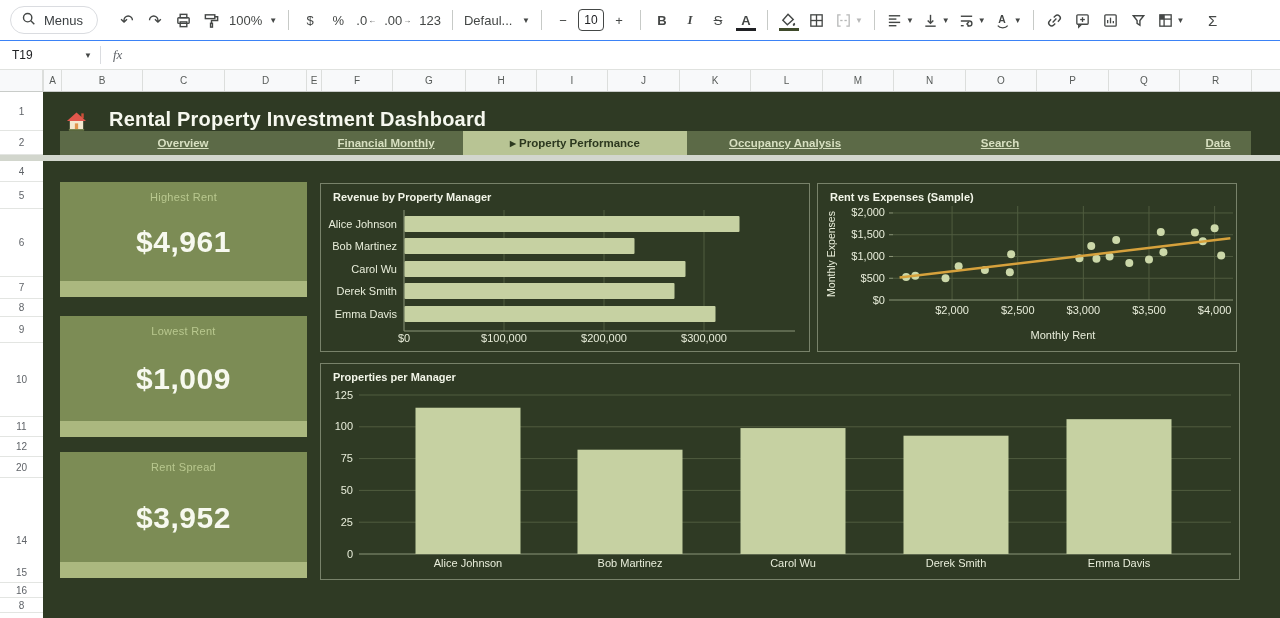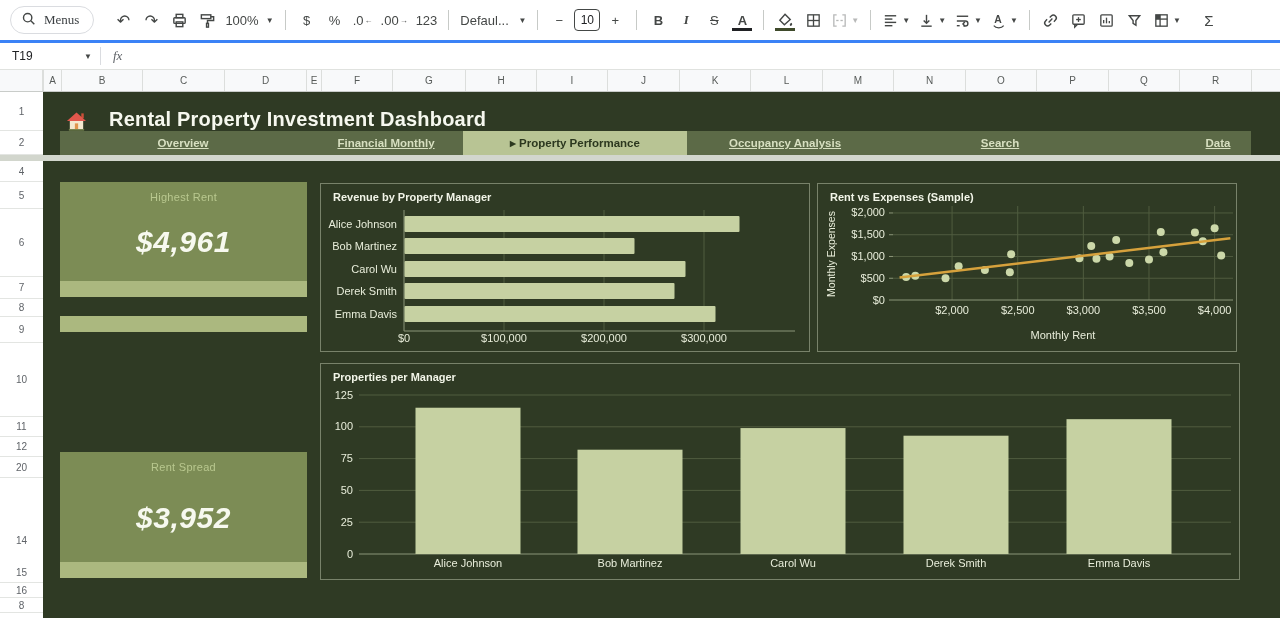--- a/index.html
+++ b/index.html
@@ -7,38 +7,38 @@
   body { font-family:"Liberation Sans", sans-serif; background:#fff; position:relative; }
 
   
   .toolbar { height:40px; background:#fff; display:flex; align-items:center; padding:0 10px; gap:2px; }
   .tb-btn { display:flex; align-items:center; justify-content:center; min-width:26px; height:26px;
             border:none; background:transparent; border-radius:4px; color:#444746; font-size:13px;
             font-family:"Liberation Sans",sans-serif; cursor:pointer; padding:0 3px; }
   .tb-btn svg { display:block; }
   .tb-div { width:1px; height:20px; background:#c7cac7; margin:0 6px; flex:0 0 auto; }
   .search-pill { display:flex; align-items:center; gap:8px; border:1px solid #dadce0; border-radius:14px;
-                 height:28px; padding:0 14px 0 10px; margin-right:14px; color:#3c4043; font-size:13px; background:#fff;font-family:Liberation Serif, serif; }
+                 height:28px; padding:0 14px 0 10px; margin-right:14px; color:#3c4043; font-size:13px; background:#fff; }
   .chev { font-size:8px; color:#444746; margin-left:3px; }
   .zoom-sel, .font-sel { display:flex; align-items:center; gap:4px; }
   .font-sel { width:72px; justify-content:space-between; }
   .fs-box { width:26px; height:22px; border:1px solid #444746; border-radius:4px; display:flex;
             align-items:center; justify-content:center; font-size:12px; color:#202124; }
   .b { font-weight:bold; }
   .i { font-style:italic; font-family:"Liberation Serif",serif; font-weight:bold; }
   .strike { text-decoration:line-through; }
   .tcol { position:relative; font-weight:bold; }
   .tcol::after { content:""; position:absolute; left:3px; right:3px; bottom:2px; height:3px; background:#202124; }
   .fillu { position:relative; }
   .fillu::after { content:""; position:absolute; left:3px; right:3px; bottom:2px; height:3px; background:#3f4a2b; }
   .disabled { opacity:.38; }
   .dec-sub { font-size:8px; margin-left:1px; }
 
   
-  .fbar { height:30px; border-top:3px solid #3b82f6; border-bottom:1px solid #e0e2df; display:flex; align-items:center; }
+  .fbar { height:30px; border-top:1px solid #3b82f6; border-bottom:1px solid #e0e2df; display:flex; align-items:center; }
   .namebox { width:100px; height:100%; display:flex; align-items:center; padding-left:12px; font-size:12px;
              color:#202124; }
   .namebox .chev { margin-left:auto; margin-right:8px; }
   .fbar-sep { width:1px; height:18px; background:#dadce0; }
   .fx { font-style:italic; font-family:"Liberation Serif",serif; color:#5f6368; font-size:13px; margin-left:12px; }
 
   
   .colheads { position:relative; height:22px; background:#f8f9fa; border-bottom:1px solid #c9ccc9; }
   .colcell { position:absolute; top:0; height:100%; border-left:1px solid #dcdedc; color:#575b59; font-size:10px;
              display:flex; align-items:center; justify-content:center; }
@@ -55,21 +55,21 @@
   .dash-title { position:absolute; left:66px; top:0; height:39px; display:flex; align-items:flex-end; gap:22px; }
   .dash-title span { color:#f6f8ef; font-size:20px; font-weight:bold; letter-spacing:.2px; }
   .tabbar { position:absolute; left:60px; top:39px; width:1191px; height:24px; background:#5c6a47; }
   .tab { position:absolute; top:0; height:24px; line-height:24px; transform:translateX(-50%); font-size:11.5px;
          font-weight:bold; color:#d7dfc0; text-decoration:underline; white-space:nowrap; cursor:pointer; }
   .tab.active { text-decoration:none; color:#2c381f; transform:none; text-align:center; }
 
   .kpi { position:absolute; left:60px; width:247px; }
   .kpi .body { background:#7c8c55; width:100%; display:flex; flex-direction:column; align-items:center; }
   .kpi .lbl { margin-top:9px; font-size:11px; font-weight:normal; color:#b9c88f; letter-spacing:.3px; }
-  .kpi .val { flex:1; display:flex; align-items:center; font-size:30px; font-weight:bold; color:#f7f9ef; letter-spacing:.5px;font-style:italic; }
+  .kpi .val { flex:1; display:flex; align-items:center; font-size:30px; font-weight:bold; color:#f7f9ef; letter-spacing:.5px; }
   .kpi .strip { width:100%; height:16px; background:#abb87f; }
 
   .panel { position:absolute; background:#2f3a24; border:1px solid #78826a; cursor:pointer; }
   .panel svg { display:block; }
 </style>
 </head>
 <body>
 
 <div class="toolbar">
   <div class="search-pill">
@@ -355,20 +355,24 @@
   <div class="graystrip"></div>
   <div id="kpis">
       <div class="kpi" style="top: 90px; height: 115px;">
         <div class="body" style="height:99px">
           <div class="lbl">Highest Rent</div>
           <div class="val">$4,961</div>
         </div>
         <div class="strip"></div>
       </div>
       <div class="kpi" style="top: 224px; height: 121px;">
+        <div class="body" style="height:105px">
+          <div class="lbl">Lowest Rent</div>
+          <div class="val">$1,009</div>
+        </div>
         <div class="strip"></div>
       </div>
       <div class="kpi" style="top: 360px; height: 126px;">
         <div class="body" style="height:110px">
           <div class="lbl">Rent Spread</div>
           <div class="val">$3,952</div>
         </div>
         <div class="strip"></div>
       </div>
     </div>

